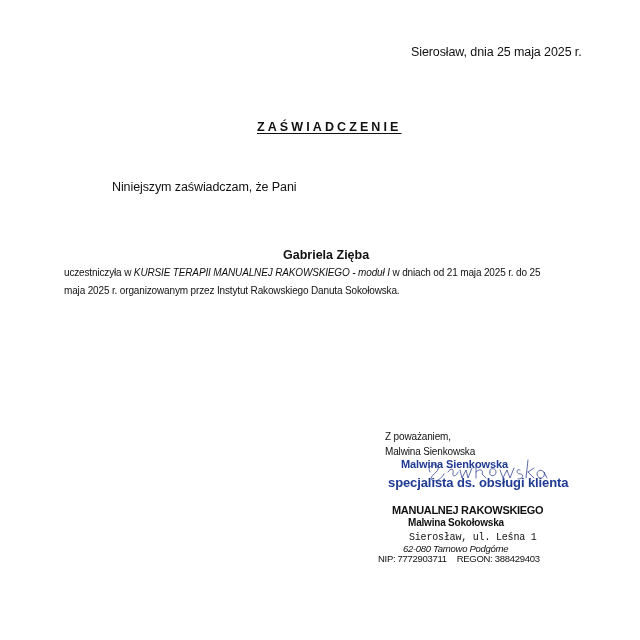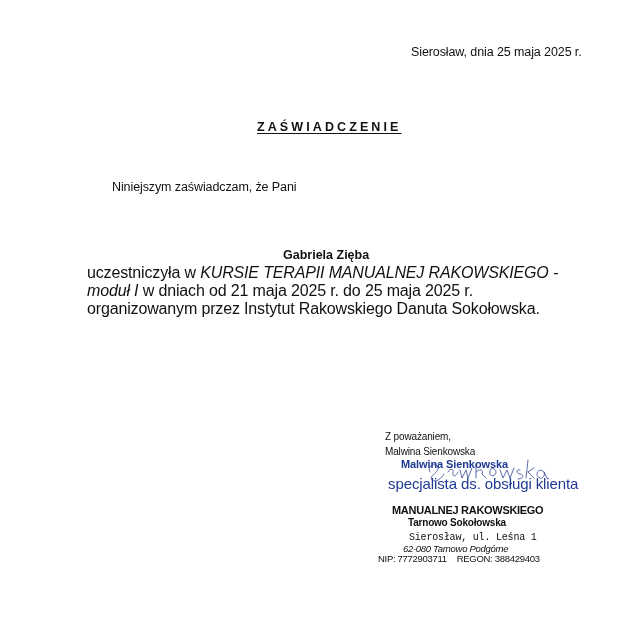--- a/index.html
+++ b/index.html
@@ -40,45 +40,45 @@
       font-size: 12.5px;
       letter-spacing: -0.1px;
     }
     .name {
       left: 283px; top: 220px;
       font-size: 12.5px;
       font-weight: bold;
       margin-top: 28px;
     }
     .body-text {
-      left: 87px; top: 264px;
+      left: 64px; top: 264px;
       width: 500px;
-      font-size: 16px;
+      font-size: 10px;
       line-height: 18px;
       letter-spacing: -0.15px;
       white-space: normal;
     }
     .body-text .it { font-style: italic; }
     .regards {
       left: 385px; top: 429px;
       font-size: 10px;
       line-height: 15px;
       letter-spacing: -0.15px;
     }
     .stamp-name {
       left: 401px; top: 458px;
       font-size: 11px;
       font-weight: bold;
       color: #1f3a93;
       letter-spacing: -0.1px;
     }
     .stamp-role {
       left: 388px; top: 475px;
-      font-size: 15px;
-      font-weight: normal;
+      font-size: 13px;
+      font-weight: bold;
       color: #1f3a93;
       letter-spacing: -0.1px;
     }
     .signature {
       left: 420px; top: 450px;
       width: 130px; height: 40px;
     }
     .inst-name {
       left: 392px; top: 504px;
       font-size: 11px;
@@ -144,18 +144,18 @@
              M 40 20 L 42 28 L 46 20 L 48 28 L 52 18
              M 56 14 L 56 28 M 56 22 C 60 18, 64 20, 62 24 L 66 28
              M 70 22 C 68 18, 76 17, 76 22 C 76 27, 68 27, 70 22
              M 80 20 L 83 28 L 87 20 L 90 28 L 94 18
              M 100 20 C 96 18, 96 24, 100 24 C 104 24, 104 29, 98 29
              M 108 10 L 106 28 M 108 22 L 114 18 M 108 22 L 114 28
              M 124 22 C 118 16, 114 26, 120 28 C 124 29, 125 24, 124 22 L 127 28" fill="none" stroke="#2a3c8f" stroke-width="0.9" stroke-linecap="round" stroke-linejoin="round" opacity="0.85"></path>
   </svg>
 
   <div class="abs inst-name">MANUALNEJ RAKOWSKIEGO</div>
-  <div class="abs inst-person">Tarnowo Sokołowska</div>
+  <div class="abs inst-person">Malwina Sokołowska</div>
   <div class="abs inst-addr1">Sierosław, ul. Leśna 1</div>
   <div class="abs inst-addr2">62-080 Tarnowo Podgórne</div>
   <div class="abs inst-ids"><span>NIP: 7772903711</span><span class="gap"></span><span>REGON: 388429403</span></div>
 
 </div>
 
 </body></html>

